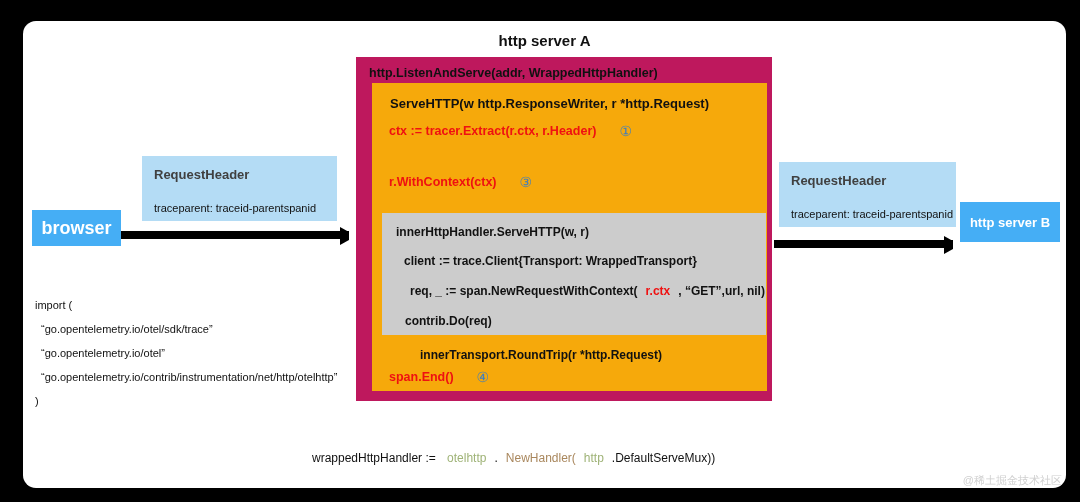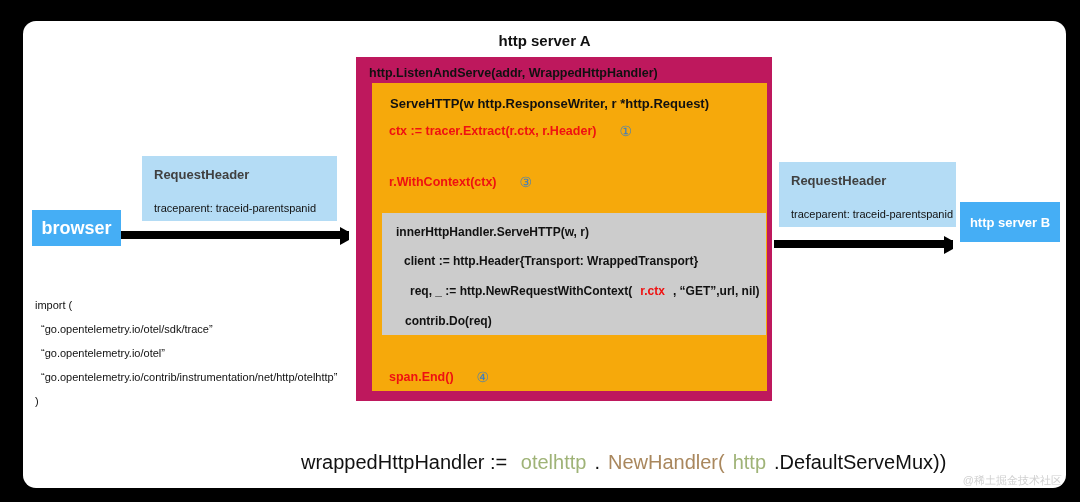--- a/index.html
+++ b/index.html
@@ -85,22 +85,22 @@
     border-bottom:5px solid transparent;
   }
   
   .import-block {
     position:absolute; left:4px; top:268px;
     font-size:11px; color:#111; line-height:16px; white-space:nowrap;
   }
   .import-block .indent { padding-left:10px; }
   
   .bottom-code {
-    position:absolute; left:270px; top:426px;
-    font-size:20px; color:#111; white-space:nowrap;
+    position:absolute; left:281px; top:426px;
+    font-size:12px; color:#111; white-space:nowrap;
   }
   .code-green { color:#9FB377; }
   .code-brown { color:#A9875D; }
   
   .watermark {
     position:absolute; right:0px; bottom:-4px;
     font-size:11px; color:#D0D0D0; white-space:nowrap;
   }
 </style>
 </head>
@@ -116,23 +116,24 @@
     <div class="orange-box">
       <div class="serve-header">ServeHTTP(w http.ResponseWriter, r *http.Request)</div>
 
       <div class="step-line" style="top:36px"><span>ctx := tracer.Extract(r.ctx, r.Header)</span><span class="step-num">①</span></div>
 
 
       <div class="step-line" style="top:87px"><span>r.WithContext(ctx)</span><span class="step-num">③</span></div>
 
       <div class="inner-box">
         <div class="inner-line" style="left:10px;top:8px">innerHttpHandler.ServeHTTP(w, r)</div>
-        <div class="inner-line" style="left:18px;top:37px">client := http.Header{Transport: WrappedTransport}</div>
-        <div class="inner-line" style="left:20px;top:67px"><span>req, _ := http.NewRequestWithContext(</span><span class="red">r.ctx</span><span>, “GET”,url, nil)</span></div>
+        <div class="inner-line" style="left:18px;top:37px">client := trace.Client{Transport: WrappedTransport}</div>
+        <div class="inner-line" style="left:20px;top:67px"><span>req, _ := span.NewRequestWithContext(</span><span class="red">r.ctx</span><span>, “GET”,url, nil)</span></div>
         <div class="inner-line" style="left:19px;top:97px">contrib.Do(req)</div>
+        <div class="inner-line" style="left:34px;top:131px">innerTransport.RoundTrip(r *http.Request)</div>
       </div>
 
       <div class="step-line" style="top:282px"><span>span.End()</span><span class="step-num">④</span></div>
     </div>
   </div>
 
   <div class="blue-node browser-node">browser</div>
 
   <div class="reqheader-box reqheader-left">
     <div class="reqheader-title">RequestHeader</div>

